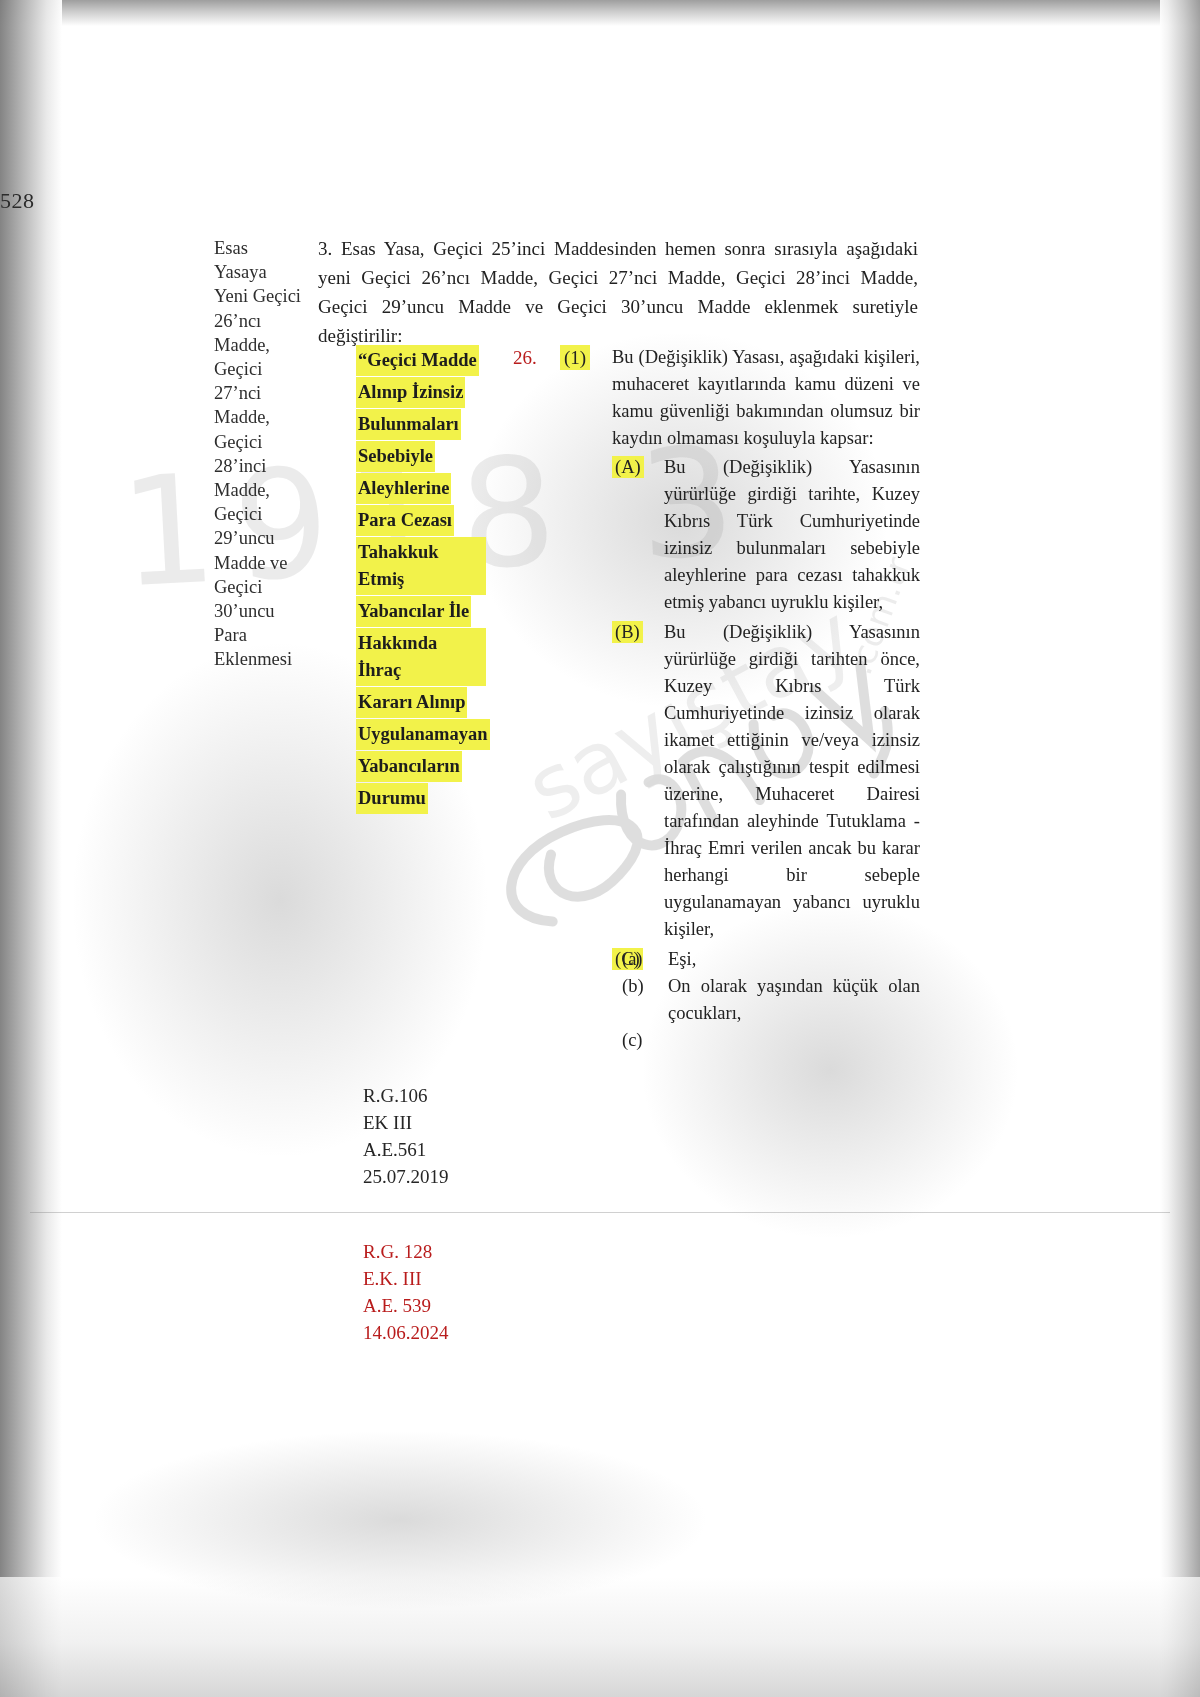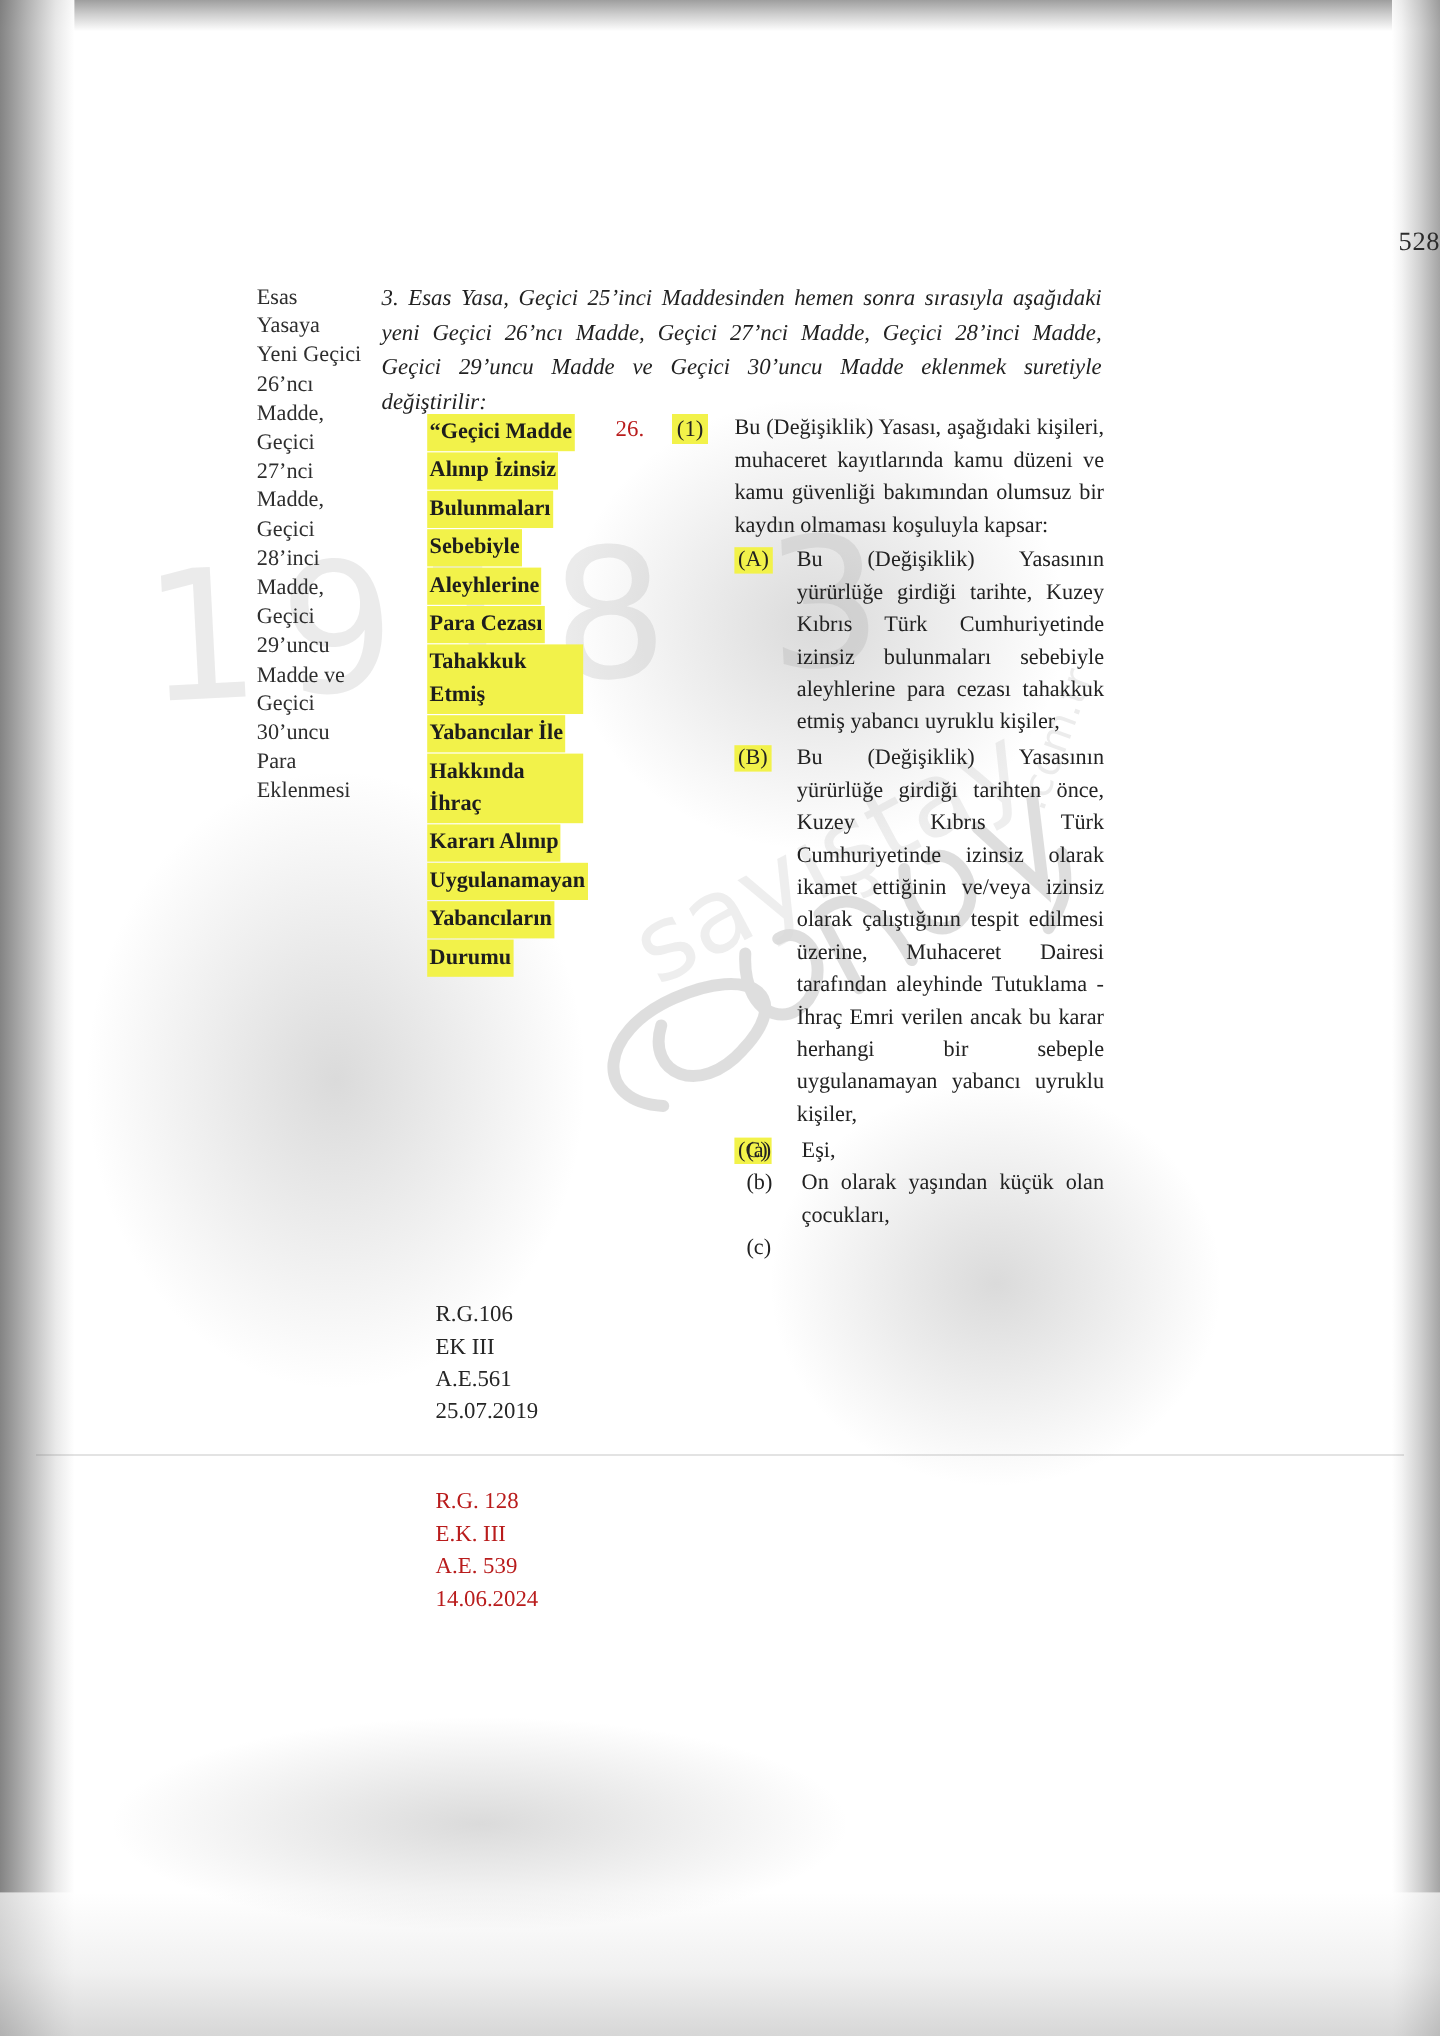--- a/index.html
+++ b/index.html
@@ -64,21 +64,21 @@
     position: absolute;
     left: 0; top: 0;
     width: 1200px; height: 1697px;
   }
 
   .page-number {
     position: absolute;
     top: 188px;
     left: 0;
     width: 1200px;
-    text-align: right;
+    text-align: left;
     font-size: 22px;
     color: #2b2b2b;
     letter-spacing: .5px;
   }
 
   
   .marginal {
     position: absolute;
     left: 214px;
     top: 236px;
@@ -92,21 +92,20 @@
   
   .intro {
     position: absolute;
     left: 318px;
     top: 234px;
     width: 600px;
     font-size: 19px;
     line-height: 29px;
     color: #222;
     text-align: justify;
-    font-style: italic;
   }
 
   
   .heading-block {
     position: absolute;
     left: 356px;
     top: 345px;
     width: 130px;
     font-size: 18.5px;
     line-height: 27px;

